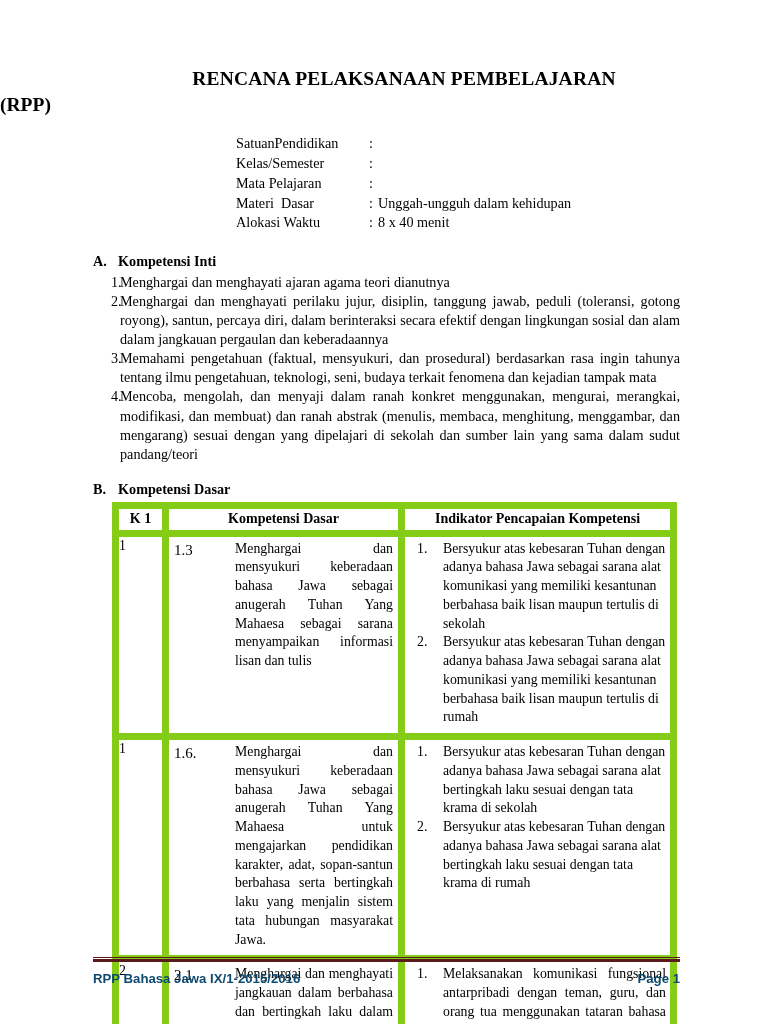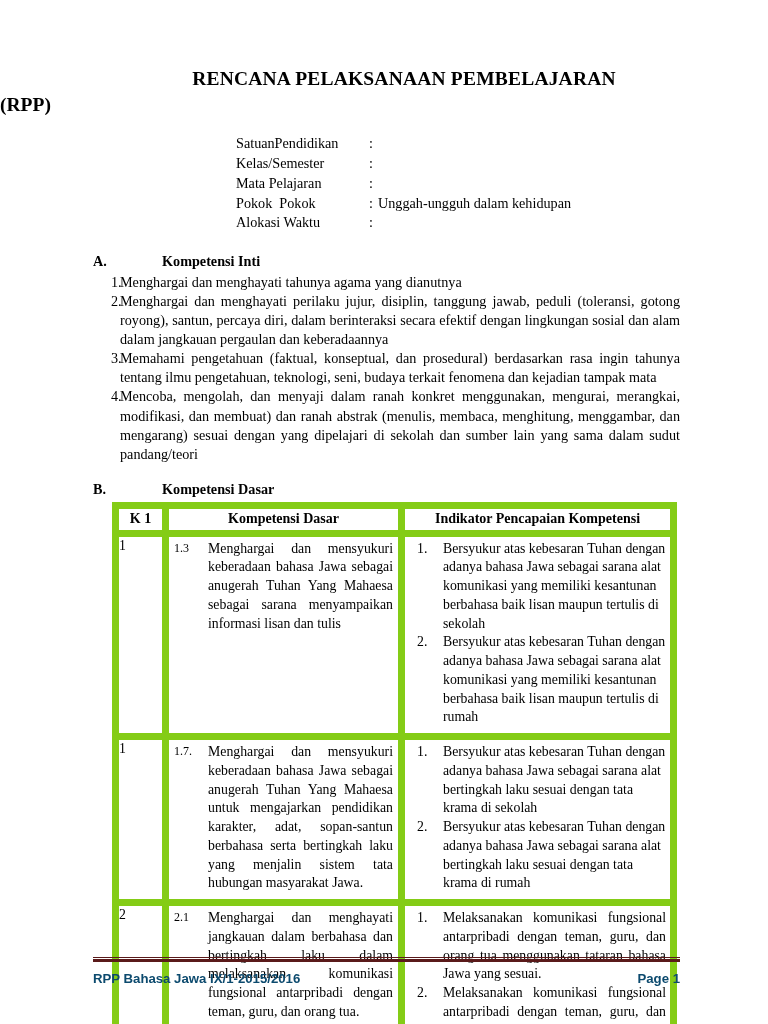--- a/index.html
+++ b/index.html
@@ -73,21 +73,21 @@
   .section-head {
     display: flex;
     font-weight: bold;
     font-size: 14.2px;
     line-height: 1.32;
   }
   .section-letter {
     width: 25px;
     flex: 0 0 25px;
   }
-  .section-title { flex: 1 1 auto; margin-left: 44px; }
+  .section-title { flex: 1 1 auto; }
 
   .num-list {
     margin: 2px 0 0 0;
     padding: 0;
     list-style: none;
   }
   .num-item {
     display: flex;
     font-size: 14.2px;
     line-height: 1.345;
@@ -145,30 +145,31 @@
   }
 
   
   .kd-cell-inner {
     display: flex;
     padding: 3px 5px 6px 5px;
   }
   .kd-code {
     width: 34px;
     flex: 0 0 34px;
-    font-size: 12px;
+    font-size: 15px;
     line-height: 1.36;
   }
   .kd-body {
     flex: 1 1 auto;
     text-align: justify;
     text-justify: inter-word;
     font-size: 13.8px;
     line-height: 1.36;
     hyphens: none;
+    margin-left: 27px;
   }
 
   
   .ind-list {
     margin: 0;
     padding: 3px 4px 6px 4px;
     list-style: none;
   }
   .ind-item {
     display: flex;
@@ -229,47 +230,48 @@
       </div>
       <div class="meta-row">
         <span class="meta-label">Kelas/Semester</span>
         <span class="meta-sep">:</span>
       </div>
       <div class="meta-row">
         <span class="meta-label">Mata Pelajaran</span>
         <span class="meta-sep">:</span>
       </div>
       <div class="meta-row">
-        <span class="meta-label">Pokok  Pokok</span>
+        <span class="meta-label">Materi  Dasar</span>
         <span class="meta-sep">:</span>
         <span class="meta-value">Unggah-ungguh dalam kehidupan</span>
       </div>
       <div class="meta-row">
         <span class="meta-label">Alokasi Waktu</span>
         <span class="meta-sep">:</span>
+        <span class="meta-value">8 x 40 menit</span>
       </div>
     </div>
 
   <div class="section">
     <div class="section-head">
       <span class="section-letter">A.</span>
       <span class="section-title">Kompetensi Inti</span>
     </div>
     <ul class="num-list" id="ki-list">
         <li class="num-item">
           <span class="num-marker">1.</span>
-          <span class="num-text">Menghargai dan menghayati tahunya agama yang dianutnya</span>
+          <span class="num-text">Menghargai dan menghayati ajaran agama teori dianutnya</span>
         </li>
         <li class="num-item">
           <span class="num-marker">2.</span>
           <span class="num-text">Menghargai dan menghayati perilaku jujur, disiplin, tanggung jawab,  peduli (toleransi, gotong royong), santun, percaya diri, dalam berinteraksi secara efektif dengan lingkungan sosial dan alam dalam jangkauan pergaulan dan keberadaannya</span>
         </li>
         <li class="num-item">
           <span class="num-marker">3.</span>
-          <span class="num-text">Memahami pengetahuan (faktual, konseptual, dan prosedural) berdasarkan rasa ingin tahunya tentang ilmu pengetahuan, teknologi, seni, budaya terkait fenomena dan kejadian tampak mata</span>
+          <span class="num-text">Memahami pengetahuan (faktual, mensyukuri, dan prosedural) berdasarkan rasa ingin tahunya tentang ilmu pengetahuan, teknologi, seni, budaya terkait fenomena dan kejadian tampak mata</span>
         </li>
         <li class="num-item">
           <span class="num-marker">4.</span>
           <span class="num-text">Mencoba, mengolah, dan menyaji dalam ranah konkret menggunakan, mengurai, merangkai, modifikasi, dan membuat) dan ranah abstrak (menulis, membaca, menghitung, menggambar, dan mengarang) sesuai dengan yang dipelajari di sekolah dan sumber lain yang sama dalam sudut pandang/teori</span>
         </li>
       </ul>
   </div>
 
   <div class="kd-section">
     <div class="section-head">
@@ -309,21 +311,21 @@
                     <span class="ind-marker">2.</span>
                     <span class="ind-text">Bersyukur atas kebesaran Tuhan dengan adanya bahasa Jawa sebagai sarana alat komunikasi yang memiliki kesantunan berbahasa baik lisan maupun tertulis di rumah</span>
                   </li>
                 </ul>
               </td>
             </tr>
             <tr>
               <td class="k1-cell">1</td>
               <td>
                 <div class="kd-cell-inner">
-                  <span class="kd-code">1.7.</span>
+                  <span class="kd-code">1.6.</span>
                   <span class="kd-body">Menghargai dan mensyukuri keberadaan bahasa Jawa sebagai anugerah Tuhan Yang Mahaesa untuk mengajarkan pendidikan karakter, adat, sopan-santun berbahasa serta bertingkah laku yang menjalin sistem tata hubungan masyarakat Jawa.</span>
                 </div>
               </td>
               <td>
                 <ul class="ind-list">
                   <li class="ind-item">
                     <span class="ind-marker">1.</span>
                     <span class="ind-text">Bersyukur atas kebesaran Tuhan dengan adanya bahasa Jawa sebagai sarana alat bertingkah laku sesuai dengan tata krama di sekolah</span>
                   </li>
                   <li class="ind-item">

